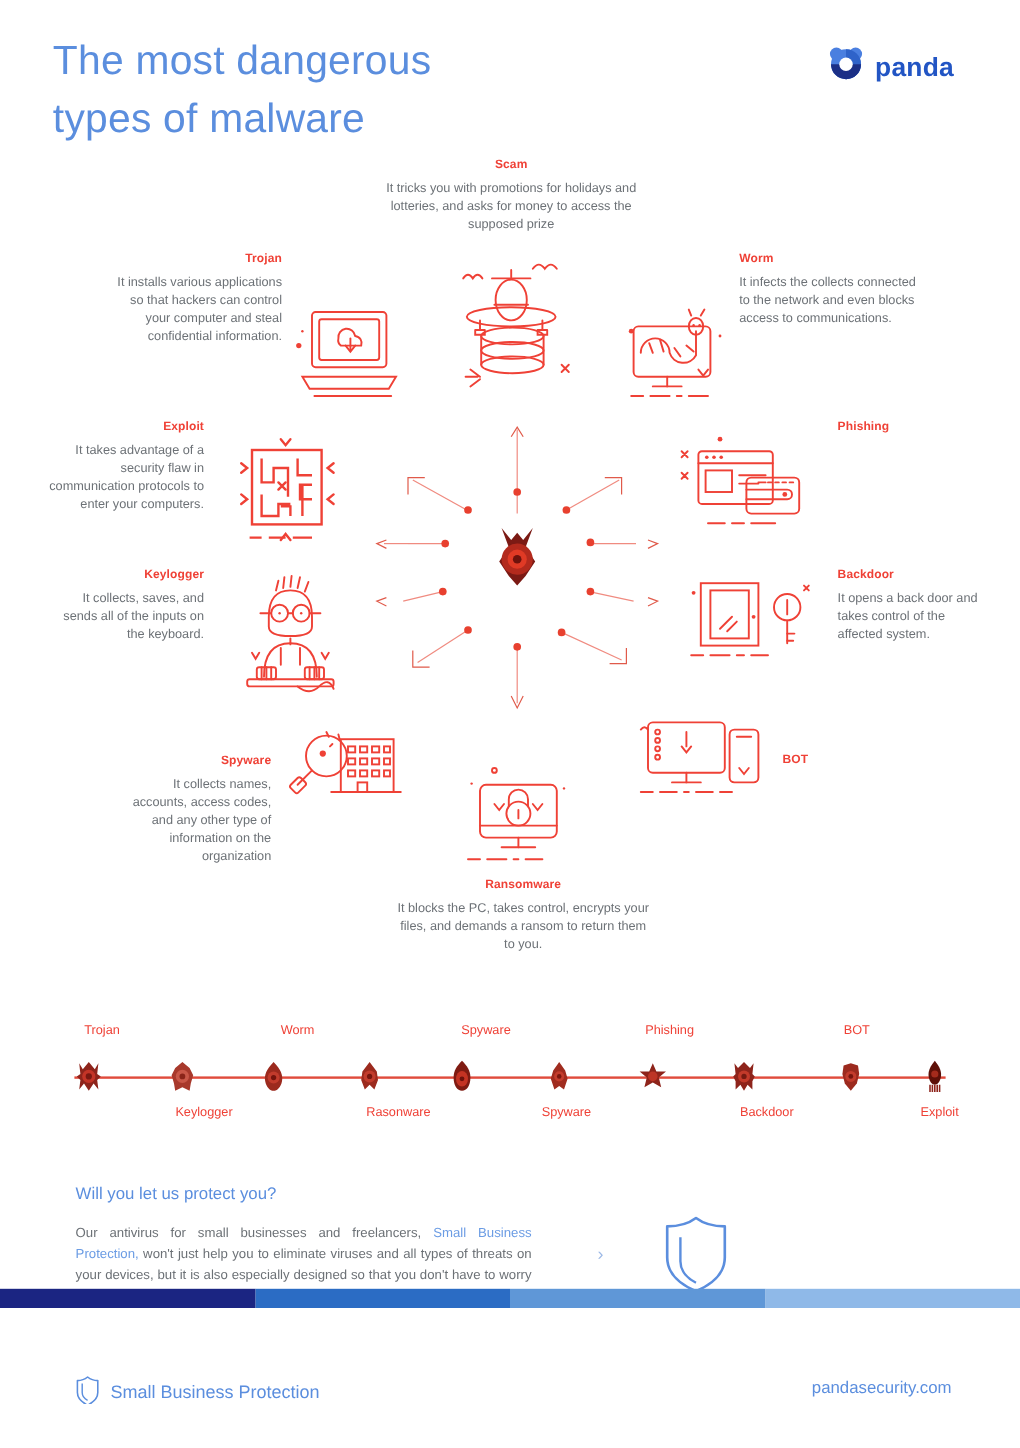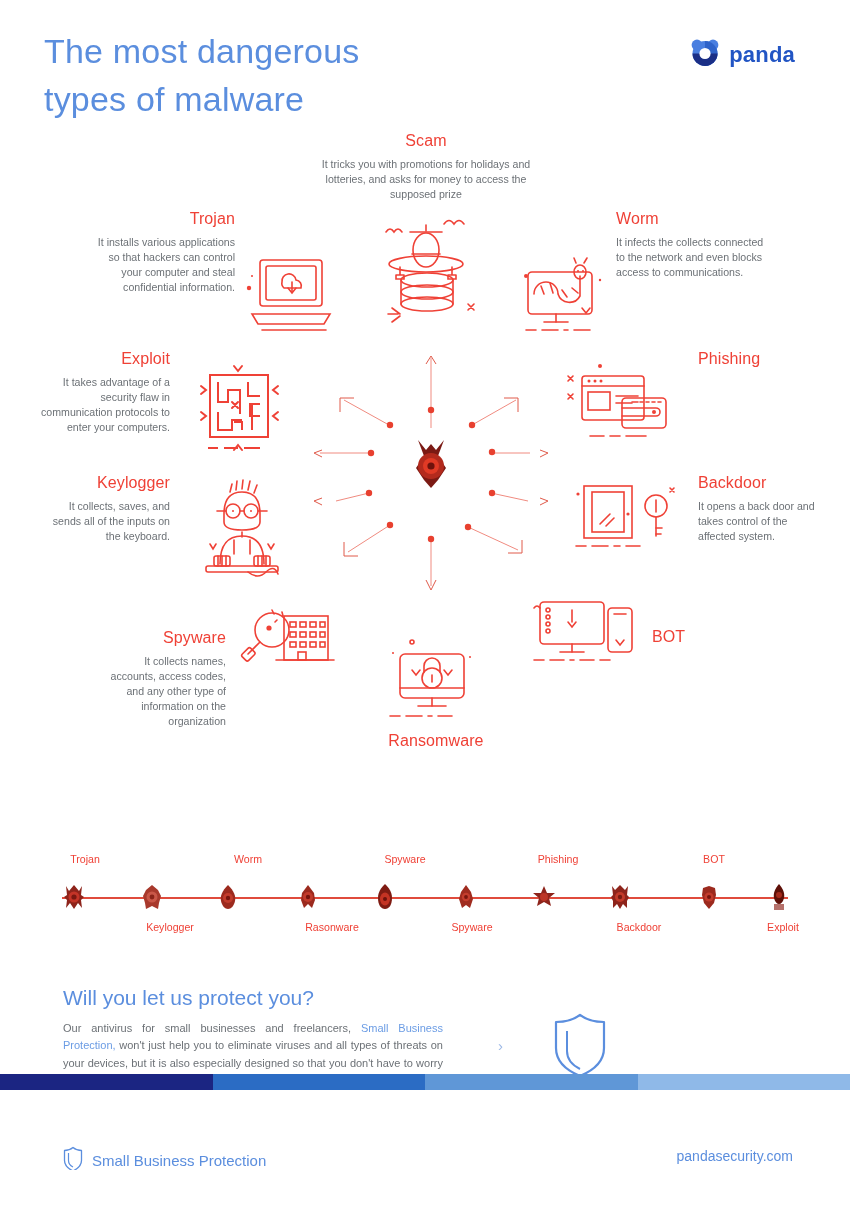--- a/index.html
+++ b/index.html
@@ -21,21 +21,21 @@
   }
   .brand {
     position: absolute; right: 55px; top: 38px;
     display: flex; align-items: center; gap: 8px;
   }
   .brand-word { font-size: 22px; font-weight: 700; color: #2255c4; letter-spacing: .2px; }
 
   
   .blk { position: absolute; }
   .blk .hd {
-    font-size: 16px; color: #ef4136; font-weight: 400;
+    font-size: 10px; color: #ef4136; font-weight: 700;
     margin-bottom: 7px; letter-spacing: .1px;
   }
   .blk .bd {
     font-size: 10.6px; line-height: 1.42; color: #6c7176;
   }
   .ta-l { text-align: left; }
   .ta-r { text-align: right; }
   .ta-c { text-align: center; }
 
   
@@ -51,21 +51,21 @@
   .tl-lab {
     position: absolute; transform: translateX(-50%);
     font-size: 10.6px; color: #ef4136; white-space: nowrap;
   }
   .tl-lab.up { top: 8px; }
   .tl-lab.dn { top: 76px; }
 
   
   .cta-title {
     position: absolute; left: 63px; top: 986px;
-    font-size: 21px; color: #5b8ede; font-weight: 400;
+    font-size: 14px; color: #5b8ede; font-weight: 400;
   }
   .cta-body {
     position: absolute; left: 63px; top: 1020px; width: 380px;
     font-size: 11px; line-height: 1.58; color: #6c7176;
     text-align: justify;
   }
   .cta-body a { color: #6b9ce4; text-decoration: none; }
   .cta-chevron {
     position: absolute; left: 498px; top: 1038px;
     font-size: 15px; color: #9db9e6; line-height: 1;
@@ -377,20 +377,21 @@
       <rect x="80" y="16" width="24" height="44" rx="4"></rect>
       <line x1="86" y1="22" x2="98" y2="22"></line>
       <path d="M88 48 l4 5 l4-5"></path>
       <path d="M6 68 h10 M22 68 h14 M42 68 h4 M52 68 h14 M72 68 h10"></path>
       <path d="M6 16 q3-4 6 0"></path>
     </g>
   </svg>
 
   <div class="blk ta-c" style="left:331px; top:732px; width:210px;">
     <div class="hd">Ransomware</div>
+    <div class="bd">It blocks the PC, takes control, encrypts your files, and demands a ransom to return them to you.</div>
   </div>
   <svg class="ico" style="left:382px; top:632px;" width="100" height="92" viewBox="0 0 100 92">
     <g stroke="#ef4136" stroke-width="1.6" fill="none" stroke-linecap="round">
       <rect x="18" y="22" width="64" height="44" rx="5"></rect>
       <line x1="18" y1="56" x2="82" y2="56"></line>
       <line x1="50" y1="66" x2="50" y2="74"></line>
       <line x1="36" y1="74" x2="64" y2="74"></line>
       <path d="M42 40 v-6 a8 8 0 0 1 16 0 v6"></path>
       <circle cx="50" cy="46" r="10"></circle>
       <line x1="50" y1="43" x2="50" y2="50"></line>

